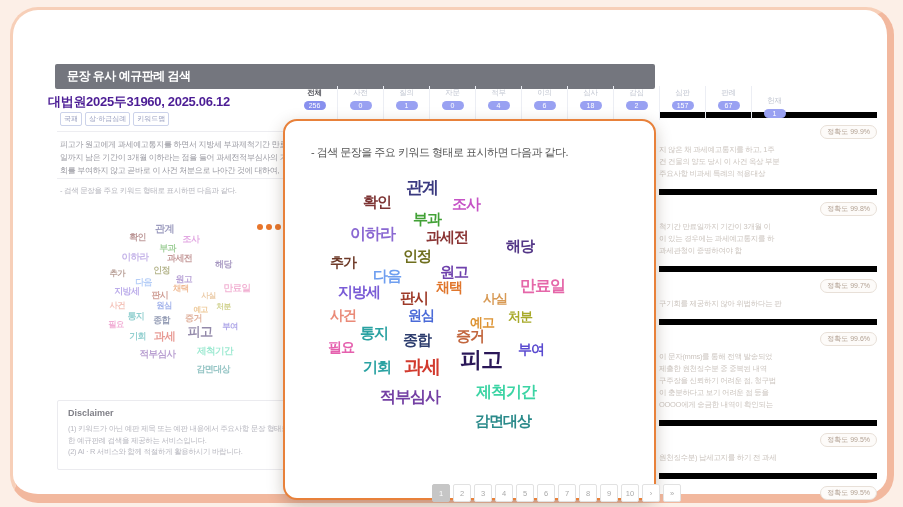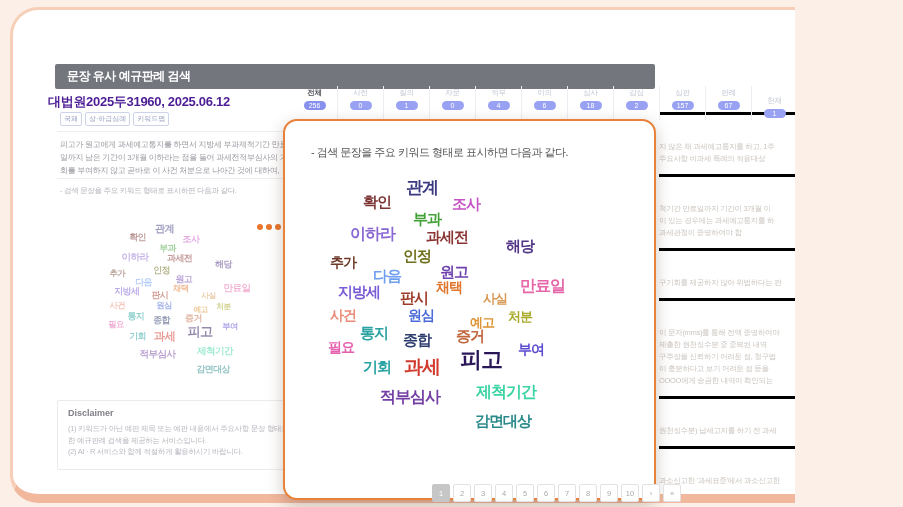--- a/index.html
+++ b/index.html
@@ -1,17 +1,17 @@
 <!DOCTYPE html>
 <html><head>
 <meta charset="utf-8">
 <style>
   html,body{margin:0;padding:0;}
   body{font-family:"Liberation Sans","DejaVu Sans",sans-serif;background:#fcefe7;}
-  #stage{position:relative;width:795px;height:507px;overflow:hidden;background:#fcefe7;}
+  #stage{position:relative;width:903px;height:507px;overflow:hidden;background:#fcefe7;}
   .frame{position:absolute;left:10px;top:7px;width:874px;height:484px;background:#fff;
          border:3px solid #f7cfb8;border-right:7px solid #f2b89e;border-bottom:9px solid #f2b89e;
          border-radius:28px;}
   
   .titlebar{position:absolute;left:55px;top:64px;width:600px;height:25px;background:#74767e;
             border-radius:2px;display:flex;align-items:center;padding-left:12px;box-sizing:border-box;z-index:2;}
   .titlebar span{color:#fff;font-size:12px;font-weight:bold;letter-spacing:-0.5px;}
   .case-title{position:absolute;left:48px;top:93px;font-size:13px;font-weight:600;color:#4c1d95;letter-spacing:-0.3px;z-index:2;}
   .tags{position:absolute;left:60px;top:112px;display:flex;gap:3px;z-index:2;}
   .tag{font-size:7px;color:#9aa0c0;border:1px solid #ccd3ea;border-radius:2px;padding:1px 3px;background:#fff;}
@@ -33,21 +33,21 @@
   .cloud{position:absolute;width:340px;height:300px;}
   .cloud span{position:absolute;font-weight:bold;white-space:nowrap;letter-spacing:-1px;line-height:1;}
   #cloud-left{left:92px;top:220px;transform:scale(0.6);transform-origin:0 0;opacity:0.5;z-index:1;}
   
   .disclaimer{position:absolute;left:57px;top:400px;width:596px;height:70px;border:1px solid #ebebef;
               border-radius:2px;box-sizing:border-box;padding:7px 10px;z-index:1;}
   .disclaimer .d-title{font-size:9px;font-weight:bold;color:#808088;margin-bottom:5px;}
   .disclaimer .d-line{font-size:7.5px;color:#b8b8c0;line-height:1.55;width:238px;letter-spacing:-0.3px;}
   
   .results{position:absolute;left:659px;top:112px;width:218px;z-index:1;}
-  .result{border-top:3px solid #000000;padding:7px 0 9px 0;}
+  .result{border-top:6px solid #000000;padding:7px 0 9px 0;}
   .result .badge{display:block;margin-left:auto;width:fit-content;font-size:7px;color:#b3a294;
                  border:1px solid #e8e0d8;background:#fdfbf9;border-radius:8px;padding:1px 6px;margin-bottom:5px;}
   .result .line{font-size:7.5px;color:#ccc5bf;line-height:1.6;letter-spacing:-0.3px;white-space:nowrap;overflow:hidden;}
   
   .dots{position:absolute;left:257px;top:224px;display:flex;gap:3px;z-index:19;}
   .dots i{width:6px;height:6px;border-radius:50%;background:#e8762c;}
   .modal{position:absolute;left:283px;top:119px;width:369px;height:377px;background:#fff;
          border:2px solid #e8813a;border-radius:14px;box-shadow:0 5px 16px rgba(60,40,20,0.25);z-index:20;}
   .modal-caption{position:absolute;left:26px;top:24px;font-size:11px;color:#555;letter-spacing:-0.5px;}
   #cloud-modal{left:16px;top:52px;}
@@ -163,35 +163,36 @@
   <div class="disclaimer">
     <div class="d-title">Disclaimer</div>
     <div class="d-line">(1) 키워드가 아닌 예판 제목 또는 예판 내용에서 주요사항 문장 형태로 유사한 예규판례 검색을 제공하는 서비스입니다.</div>
     <div class="d-line">(2) AI · R 서비스와 함께 적절하게 활용하시기 바랍니다.</div>
   </div>
 
   <div class="results" id="results">
       <div class="result">
         <span class="badge">정확도 99.9%</span>
         <div class="line">지 않은 채 과세예고통지를 하고, 1주</div>
+        <div class="line">건 건물의 양도 당시 이 사건 옥상 부분</div>
         <div class="line">주요사항 비과세 특례의 적용대상</div>
       </div>
       <div class="result">
         <span class="badge">정확도 99.8%</span>
         <div class="line">척기간 만료일까지 기간이 3개월 이</div>
         <div class="line">이 있는 경우에는 과세예고통지를 하</div>
         <div class="line">과세관청이 증명하여야 함</div>
       </div>
       <div class="result">
         <span class="badge">정확도 99.7%</span>
         <div class="line">구기회를 제공하지 않아 위법하다는 판</div>
       </div>
       <div class="result">
         <span class="badge">정확도 99.6%</span>
-        <div class="line">이 문자(mms)를 통해 전액 증명하여야</div>
+        <div class="line">이 문자(mms)를 통해 전액 발송되었</div>
         <div class="line">제출한 원천징수분 중 중복된 내역</div>
         <div class="line">구주장을 신뢰하기 어려운 점, 청구법</div>
         <div class="line">이 충분하다고 보기 어려운 점 등을</div>
         <div class="line">OOOO에게 송금한 내역이 확인되는</div>
       </div>
       <div class="result">
         <span class="badge">정확도 99.5%</span>
         <div class="line">원천징수분) 납세고지를 하기 전 과세</div>
       </div>
       <div class="result">

